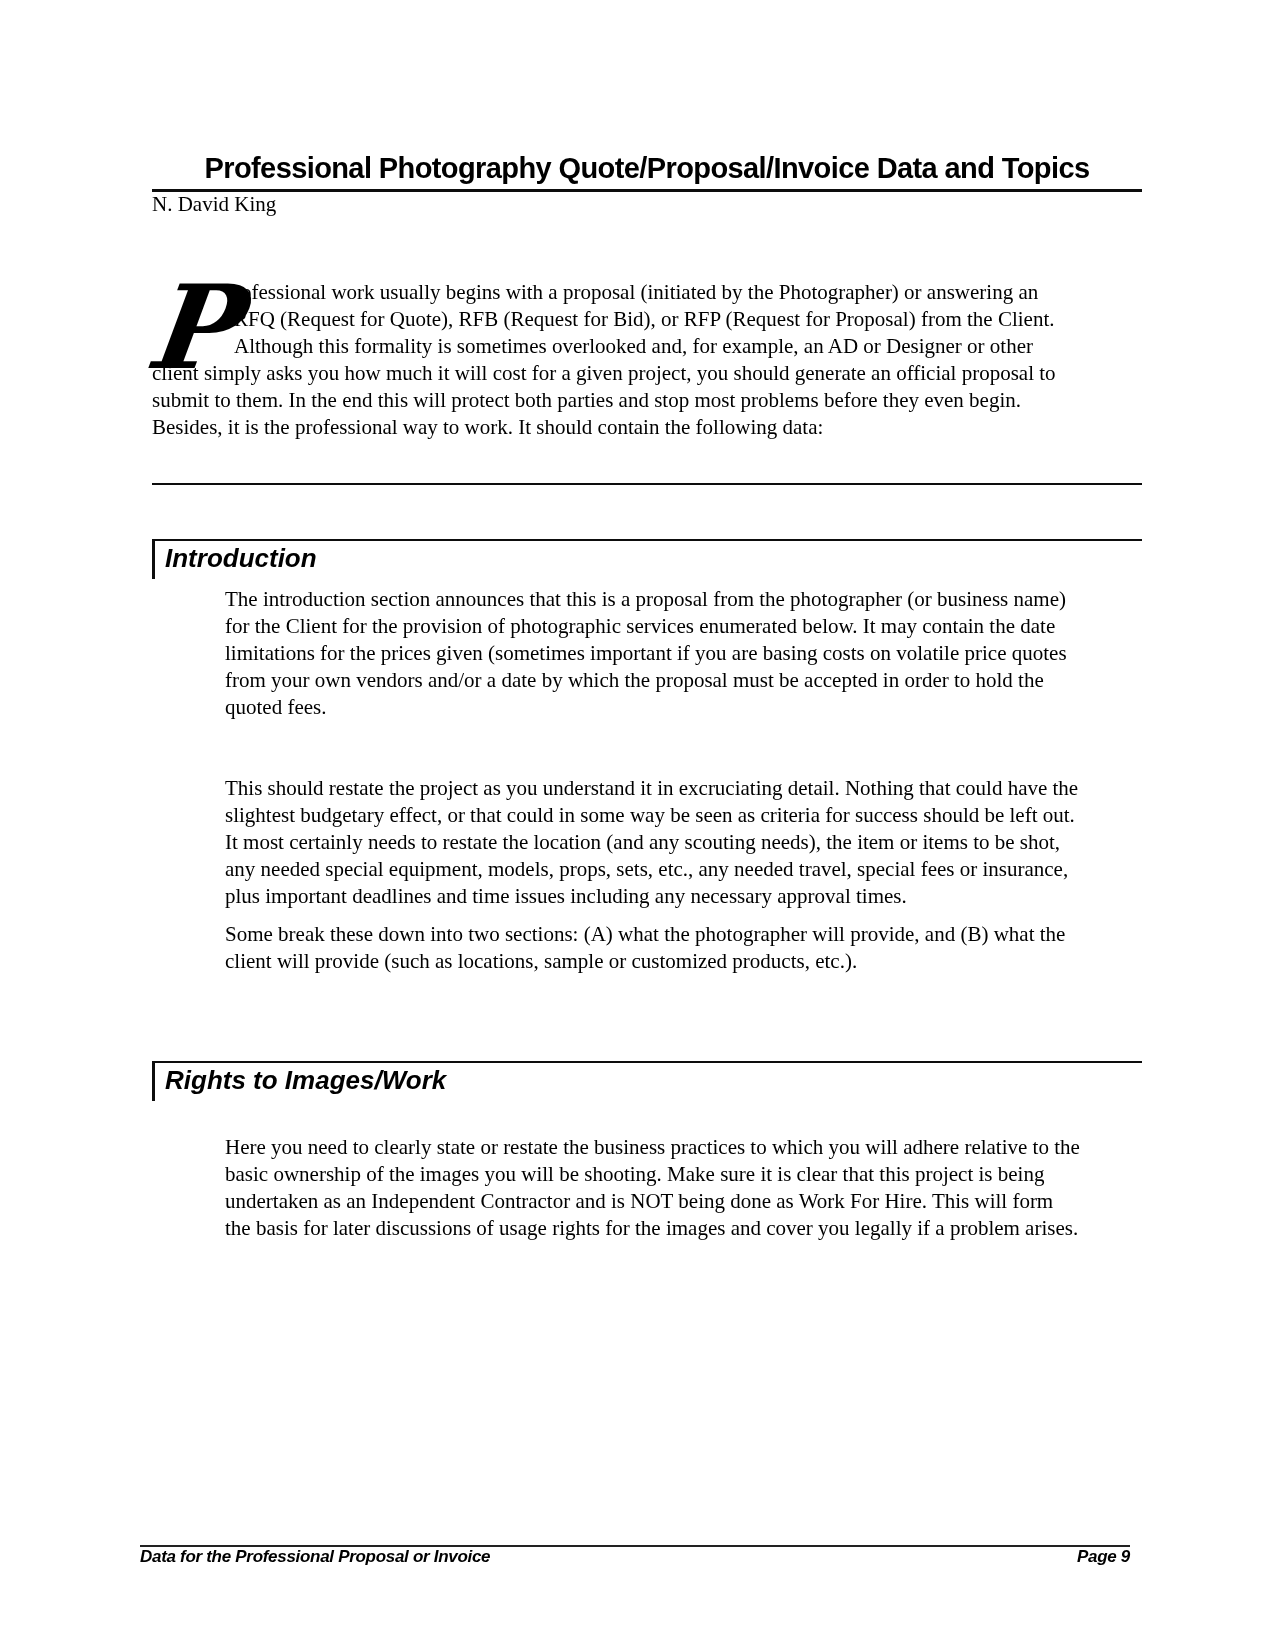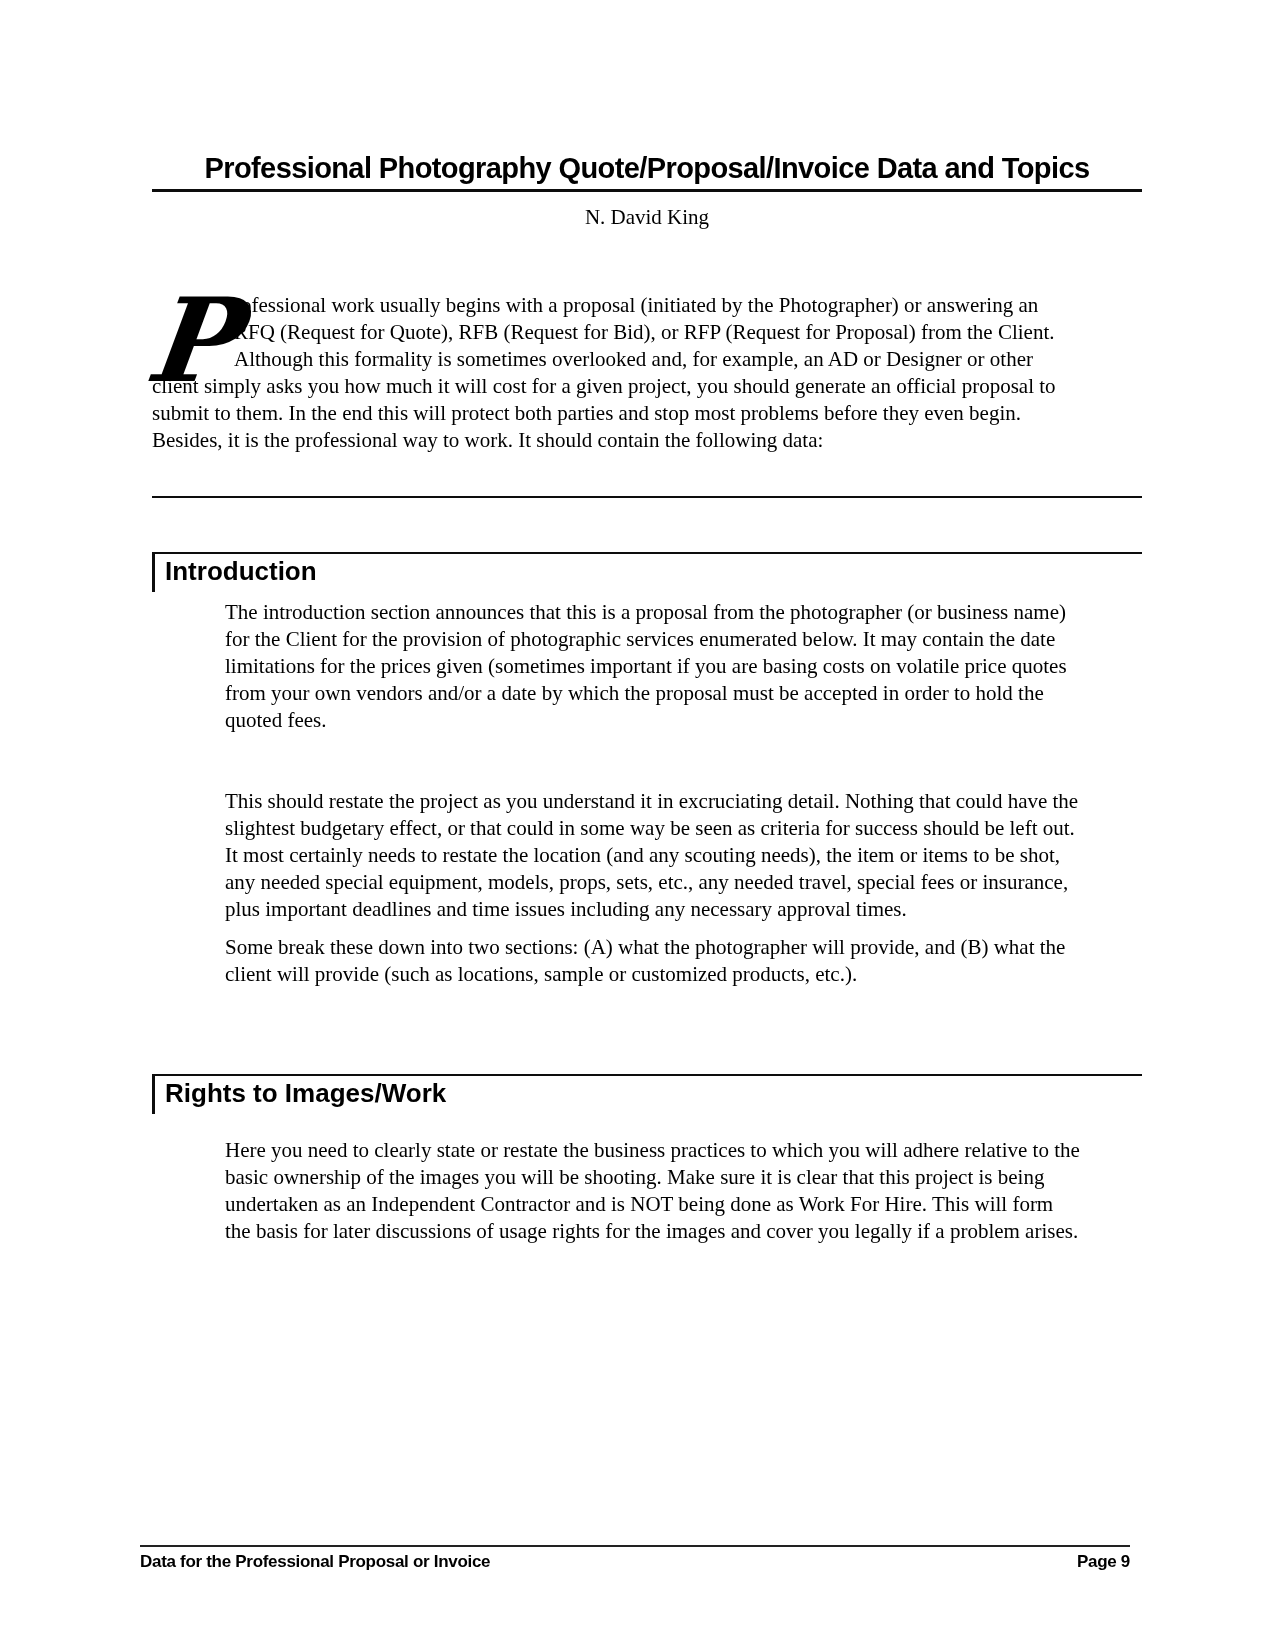--- a/index.html
+++ b/index.html
@@ -27,23 +27,22 @@
     letter-spacing: -0.6px;
     text-align: center;
     margin: 0;
   }
   .title-rule {
     border: none;
     border-top: 3px solid #0d0d0d;
     margin: 5px 0 0 0;
   }
   .doc-author {
-    text-align: center;
+    text-align: left;
     font-size: 21px;
-    margin-top: 13px;
   }
   
   .lead-para {
     margin: 62px 0 0 0;
     padding-right: 72px;
     font-size: 21px;
     line-height: 27px;
     text-align: left;
   }
   .dropcap-box {
@@ -71,43 +70,44 @@
     margin: 42px 0 0 0;
   }
   
   .section { margin-top: 54px; }
   .section--rights { margin-top: 86px; }
   .section-head {
     border-top: 2px solid #0d0d0d;
     border-left: 3px solid #0d0d0d;
     padding: 3px 0 7px 10px;
     font-family: "Liberation Sans", sans-serif;
+    font-style: italic;
     font-weight: bold;
     font-size: 26px;
     line-height: 28px;
   }
   .section p {
     margin: 7px 0 0 0;
     padding: 0 62px 0 73px;
     font-size: 21px;
     line-height: 27px;
   }
   .section p + p { margin-top: 11px; }
-  .section--rights p:first-of-type { margin-top: 23px; }
+  .section--rights p:first-of-type { margin-top: 33px; }
   
   .footer {
     position: absolute;
     left: 140px;
     top: 1545px;
     width: 990px;
     border-top: 2px solid #222;
-    padding-top: 5px;
     display: flex;
     justify-content: space-between;
     font-family: "Liberation Sans", sans-serif;
+    font-style: italic;
     font-weight: bold;
     font-size: 17px;
     letter-spacing: -0.3px;
   }
 </style>
 </head>
 <body>
 
 <div class="page">
 

